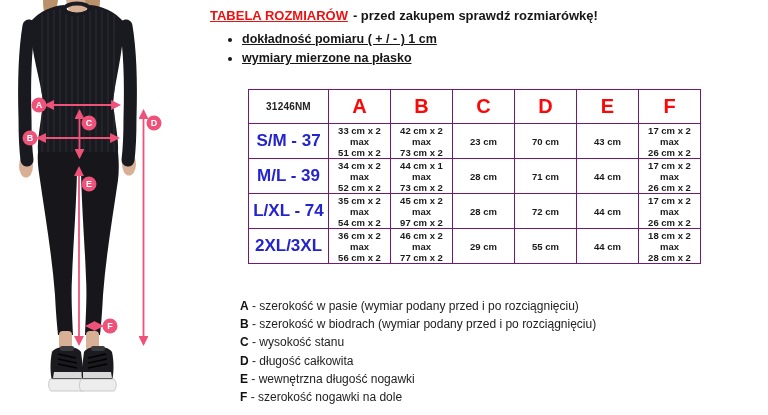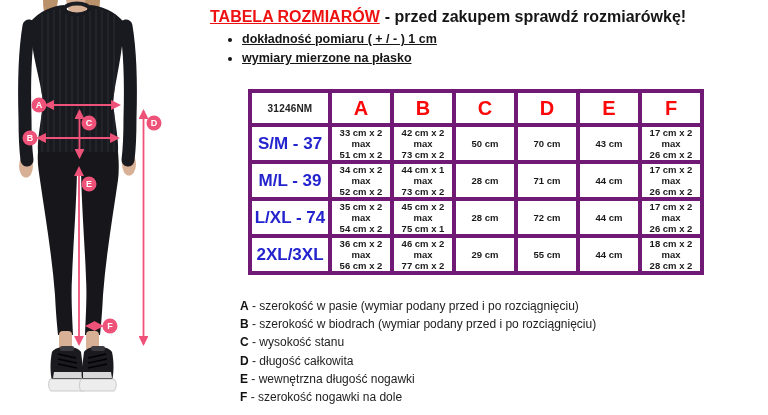--- a/index.html
+++ b/index.html
@@ -11,41 +11,41 @@
     position:relative;
   }
   .page { position:relative; width:768px; height:415px; background:#fff; overflow:hidden; }
 
   
   .photo { position:absolute; left:0; top:0; width:205px; height:415px; }
 
   
   .headline {
     position:absolute; left:210px; top:8px;
-    font-size:16px; font-weight:bold; white-space:nowrap;
+    font-size:13px; font-weight:bold; white-space:nowrap;
   }
   .title-red { color:#ee1111; text-decoration:underline; }
   .title-rest { color:#161616; margin-left:5px; }
 
   
   .bullets {
     position:absolute; left:242px; top:30px;
     font-size:12.5px; font-weight:bold; color:#161616;
     list-style:disc;
   }
   .bullets li { line-height:19px;text-decoration:underline; }
 
   
   .size-table {
     position:absolute; left:248px; top:89px;
     border-collapse:collapse; table-layout:fixed;
     background:#fff;
   }
   .size-table th, .size-table td {
-    border:4px solid #701a75;
+    border:1px solid #701a75;
     text-align:center; vertical-align:middle;
     padding:0; overflow:hidden;
   }
   .size-table tr.hdr { height:34px; }
   .size-table tr.data { height:35px;margin-left:24px; }
   th.code { font-size:10px; font-weight:bold; color:#222; letter-spacing:.2px; }
   th.letter { font-size:20px; font-weight:bold; color:#fb0808; }
   td.size { font-size:17px; font-weight:bold; color:#2424cf; }
   td.val { font-size:9.5px; font-weight:bold; color:#1a1a1a; line-height:11px; }
   td.val div { line-height:11px; }
@@ -210,21 +210,21 @@
         <td class="val">
           <div>33 cm x 2</div>
             <div>max</div>
             <div>51 cm x 2</div>
         </td>
         <td class="val">
           <div>42 cm x 2</div>
             <div>max</div>
             <div>73 cm x 2</div>
         </td>
-        <td class="val">50 cm</td>
+        <td class="val">23 cm</td>
         <td class="val">70 cm</td>
         <td class="val">43 cm</td>
         <td class="val">
           <div>17 cm x 2</div>
             <div>max</div>
             <div>26 cm x 2</div>
         </td>
       </tr>
 
       <tr class="data">
@@ -252,21 +252,21 @@
       <tr class="data">
         <td class="size">L/XL - 74</td>
         <td class="val">
           <div>35 cm x 2</div>
             <div>max</div>
             <div>54 cm x 2</div>
         </td>
         <td class="val">
           <div>45 cm x 2</div>
             <div>max</div>
-            <div>75 cm x 1</div>
+            <div>97 cm x 2</div>
         </td>
         <td class="val">28 cm</td>
         <td class="val">72 cm</td>
         <td class="val">44 cm</td>
         <td class="val">
           <div>17 cm x 2</div>
             <div>max</div>
             <div>26 cm x 2</div>
         </td>
       </tr>

